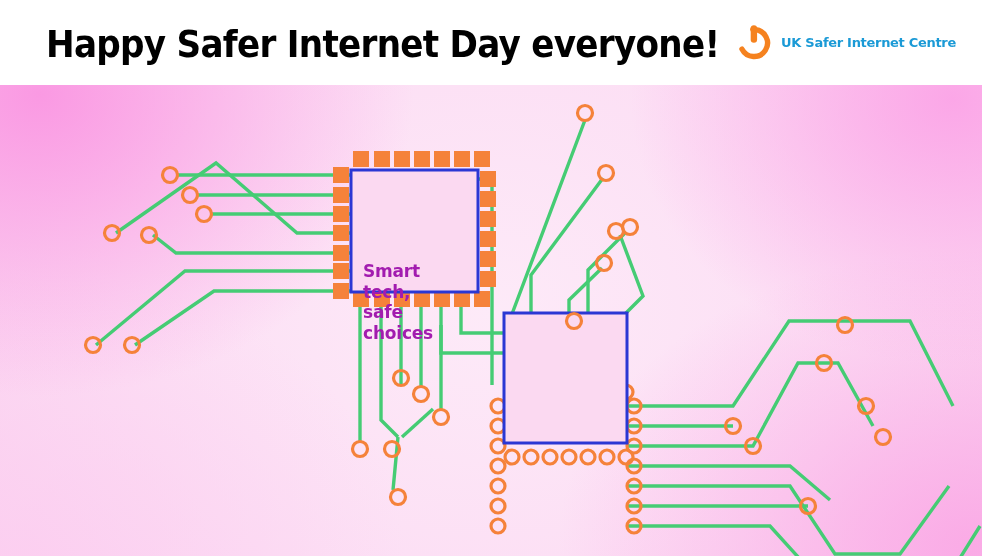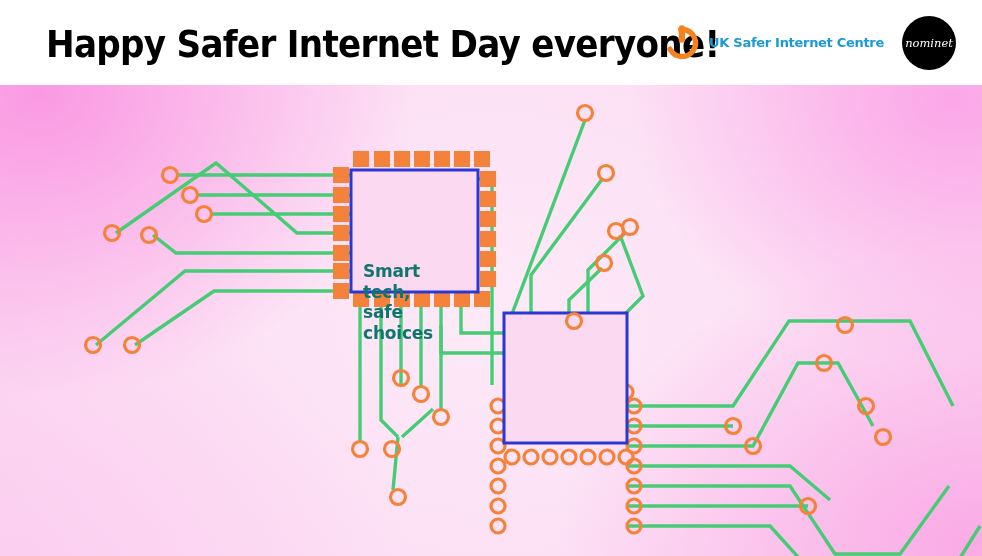--- a/index.html
+++ b/index.html
@@ -115,21 +115,21 @@
   #board-svg {
     position: absolute;
     inset: 0;
   }
 
   
   .chip-label {
     position: absolute;
     font-family: "DejaVu Sans", sans-serif;
     font-weight: bold;
-    color: #0f766e;
+    color: #a21caf;
     line-height: 1.22;
     white-space: pre-line;
     pointer-events: none;
   }
   #chip1-label {
     left: 363px;
     top: 176px;
     font-size: 17px;
     letter-spacing: -0.2px;
   }
@@ -154,23 +154,20 @@
       <div id="uksic-logo">
         <svg id="uksic-mark" viewBox="0 0 40 42">
           <path d="M20 7.5 a13.5 13.5 0 1 0 0.001 0" fill="none" stroke="#F5821F" stroke-width="5.4" stroke-linecap="round" stroke-dasharray="58 30" transform="rotate(-117 20 21)"></path>
           <rect x="16.7" y="3.2" width="6.4" height="17.5" rx="3.2" fill="#F5821F"></rect>
         </svg>
         <div id="uksic-wordmark">UK Safer
 Internet
 Centre</div>
       </div>
 
-      <div id="nominet-logo">
-        <span id="nominet-wordmark">nominet</span>
-      </div>
 
     </div>
   </div>
 
   <div id="board">
     <div id="board-bg"></div>
 
     <svg id="board-svg" viewBox="0 0 982 471" width="982" height="471">
 
       <g fill="none" stroke="#45CC74" stroke-width="3.4" stroke-linecap="butt" stroke-linejoin="miter">

